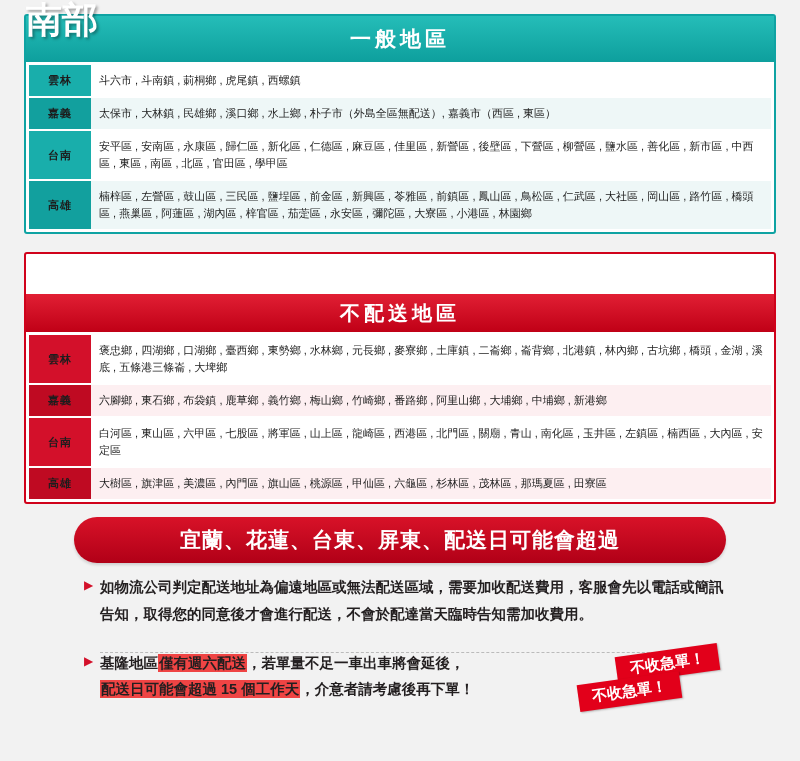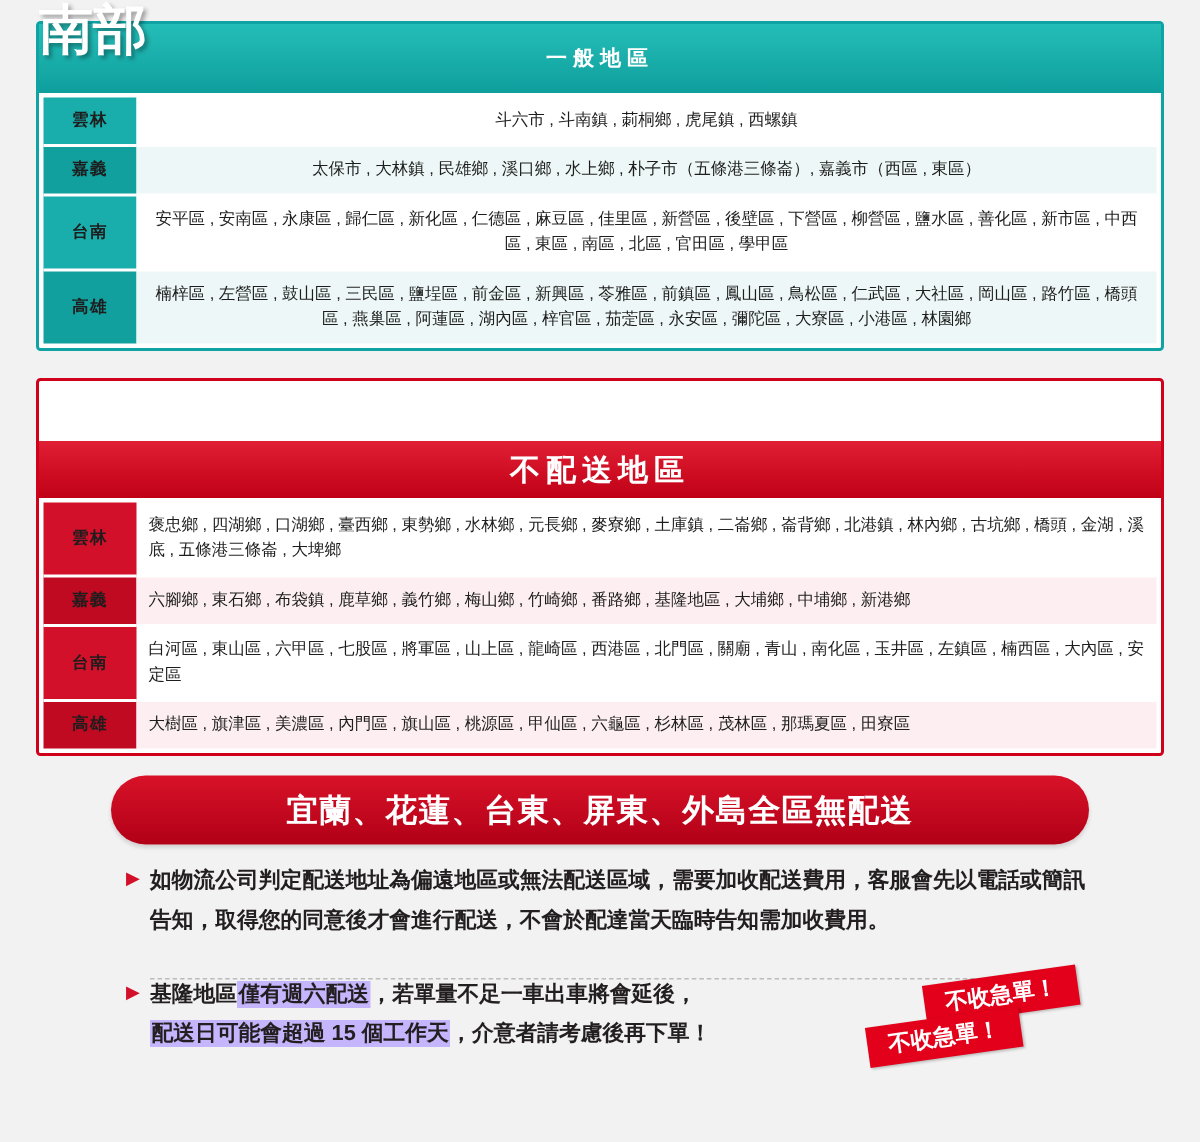--- a/index.html
+++ b/index.html
@@ -30,21 +30,21 @@
     position: relative;
     height: 46px;
     background: #16b0ad;
     background: linear-gradient(#25bdb8, #0e9f9d);
     display: flex;
     align-items: center;
     justify-content: center;
   }
   .teal-header .title {
     color: #ffffff;
-    font-size: 14px;
+    font-size: 21px;
     font-weight: bold;
     letter-spacing: 4px;
   }
   .region-badge {
     position: absolute;
     left: -12px; top: -16px;
     padding: 2px 12px 4px 12px;
     color: #ffffff;
     font-size: 36px;
     font-weight: bold;
@@ -71,21 +71,21 @@
     font-size: 17px;
     font-weight: bold;
     color: #ffffff;
     padding: 7px 2px;
     letter-spacing: 1px;
   }
   .teal-wrap td.lbl { background: #19aeab; }
   .teal-wrap tr.alt td.val { background: #eef7f7; }
   .teal-wrap tr.alt td.lbl { background: #12a09e; }
   .teal-wrap tr + tr td { border-top: 2px solid #ffffff; }
-  .teal-wrap tr td.val { background: #ffffff; text-align: center; }
+  .teal-wrap tr td.val { background: #ffffff; }
   .teal-wrap { padding: 0 0 0 0; }
   .tbl-pad { padding: 3px; }
 
   
   .red-wrap {
     position: absolute;
     left: 24px; top: 252px;
     width: 752px;
     border: 2px solid #d0021b;
     border-radius: 3px;
@@ -146,21 +146,21 @@
     font-size: 12px;
     line-height: 1;
   }
   .note-body {
     font-size: 14.5px;
     line-height: 1.85;
     color: #231f20;
     font-weight: bold;
   }
   .note-1 .note-body { font-weight: bold; }
-  .hl { background: #c4b5fd; padding: 1px 1px; }
+  .hl { background: #ef4444; padding: 1px 1px; }
   .divider {
     position: absolute;
     left: 100px; top: 652px;
     width: 600px;
     border-top: 1px dashed #bbbbbb;
   }
 
   
   .stamp {
     position: absolute;
@@ -187,21 +187,21 @@
     </div>
     <div class="tbl-pad">
       <table class="rows">
         <tbody>
           <tr>
             <td class="lbl">雲林</td>
             <td class="val">斗六市 , 斗南鎮 , 莿桐鄉 , 虎尾鎮 , 西螺鎮</td>
           </tr>
           <tr class="alt">
             <td class="lbl">嘉義</td>
-            <td class="val">太保市 , 大林鎮 , 民雄鄉 , 溪口鄉 , 水上鄉 , 朴子市（五條港三條崙）, 嘉義市（西區 , 東區）</td>
+            <td class="val">太保市 , 大林鎮 , 民雄鄉 , 溪口鄉 , 水上鄉 , 朴子市（外島全區無配送）, 嘉義市（西區 , 東區）</td>
           </tr>
           <tr>
             <td class="lbl">台南</td>
             <td class="val">安平區 , 安南區 , 永康區 , 歸仁區 , 新化區 , 仁德區 , 麻豆區 , 佳里區 , 新營區 , 後壁區 , 下營區 , 柳營區 , 鹽水區 , 善化區 , 新市區 , 中西區 , 東區 , 南區 , 北區 , 官田區 , 學甲區</td>
           </tr>
           <tr class="alt">
             <td class="lbl">高雄</td>
             <td class="val">楠梓區 , 左營區 , 鼓山區 , 三民區 , 鹽埕區 , 前金區 , 新興區 , 苓雅區 , 前鎮區 , 鳳山區 , 鳥松區 , 仁武區 , 大社區 , 岡山區 , 路竹區 , 橋頭區 , 燕巢區 , 阿蓮區 , 湖內區 , 梓官區 , 茄萣區 , 永安區 , 彌陀區 , 大寮區 , 小港區 , 林園鄉</td>
           </tr>
         </tbody>
@@ -215,37 +215,37 @@
     </div>
     <div class="tbl-pad">
       <table class="rows">
         <tbody>
           <tr>
             <td class="lbl">雲林</td>
             <td class="val">褒忠鄉 , 四湖鄉 , 口湖鄉 , 臺西鄉 , 東勢鄉 , 水林鄉 , 元長鄉 , 麥寮鄉 , 土庫鎮 , 二崙鄉 , 崙背鄉 , 北港鎮 , 林內鄉 , 古坑鄉 , 橋頭 , 金湖 , 溪底 , 五條港三條崙 , 大埤鄉</td>
           </tr>
           <tr class="alt">
             <td class="lbl">嘉義</td>
-            <td class="val">六腳鄉 , 東石鄉 , 布袋鎮 , 鹿草鄉 , 義竹鄉 , 梅山鄉 , 竹崎鄉 , 番路鄉 , 基隆地區 , 大埔鄉 , 中埔鄉 , 新港鄉</td>
+            <td class="val">六腳鄉 , 東石鄉 , 布袋鎮 , 鹿草鄉 , 義竹鄉 , 梅山鄉 , 竹崎鄉 , 番路鄉 , 阿里山鄉 , 大埔鄉 , 中埔鄉 , 新港鄉</td>
           </tr>
           <tr>
             <td class="lbl">台南</td>
             <td class="val">白河區 , 東山區 , 六甲區 , 七股區 , 將軍區 , 山上區 , 龍崎區 , 西港區 , 北門區 , 關廟 , 青山 , 南化區 , 玉井區 , 左鎮區 , 楠西區 , 大內區 , 安定區</td>
           </tr>
           <tr class="alt">
             <td class="lbl">高雄</td>
             <td class="val">大樹區 , 旗津區 , 美濃區 , 內門區 , 旗山區 , 桃源區 , 甲仙區 , 六龜區 , 杉林區 , 茂林區 , 那瑪夏區 , 田寮區</td>
           </tr>
         </tbody>
       </table>
     </div>
   </div>
 
   <div class="banner">
-    <div class="title">宜蘭、花蓮、台東、屏東、外島全區無配送</div>
+    <div class="title">宜蘭、花蓮、台東、屏東、配送日可能會超過</div>
   </div>
 
   <div class="notes">
     <div class="note note-1">
       <div class="bullet">▶</div>
       <div class="note-body">如物流公司判定配送地址為偏遠地區或無法配送區域，需要加收配送費用，客服會先以電話或簡訊告知，取得您的同意後才會進行配送，不會於配達當天臨時告知需加收費用。</div>
     </div>
 
     <div class="note note-2" style="margin-top:22px;">
       <div class="bullet">▶</div>

